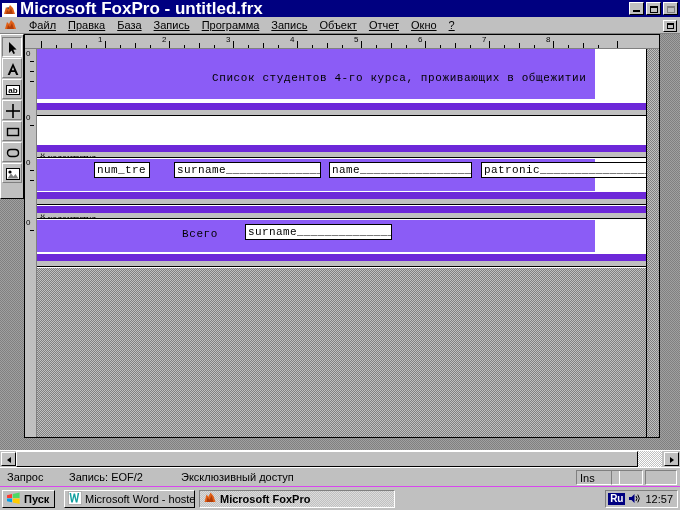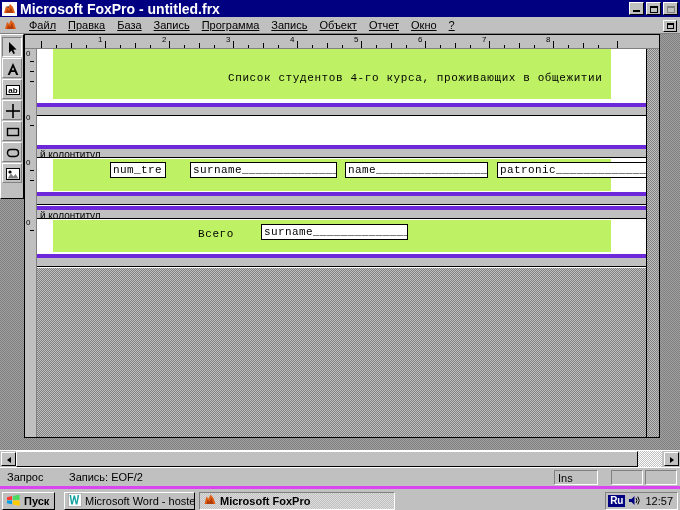--- a/index.html
+++ b/index.html
@@ -8,21 +8,21 @@
     font-family:"Liberation Sans", sans-serif;font-size:11px;
     background:#c0c0c0;
     -webkit-font-smoothing:none;
   }
   .app{position:relative;width:680px;height:510px;background:#c0c0c0;}
 
   
   .titlebar{
     position:absolute;left:0;top:0;width:680px;height:17px;
     background:#000080;color:#ffffff;display:flex;align-items:center;
-    font-weight:bold;font-size:14px;
+    font-weight:bold;font-size:17px;
   }
   .titlebar .tb-icon{width:15px;height:14px;margin:0 3px 0 2px;flex:0 0 auto;position:relative;}
   .titlebar .tb-text{flex:1 1 auto;white-space:nowrap;overflow:hidden;letter-spacing:0px;}
   .tb-btns{display:flex;gap:2px;margin-right:2px;}
   .tb-btn{
     width:15px;height:13px;background:#c0c0c0;
     border-top:1px solid #ffffff;border-left:1px solid #ffffff;
     border-right:1px solid #000000;border-bottom:1px solid #000000;
     position:relative;box-sizing:border-box;
   }
@@ -110,26 +110,26 @@
     position:absolute;left:0;top:0;width:12px;height:388px;background:#c0c0c0;
     border-right:1px solid #808080;box-sizing:border-box;
   }
   .vgutter .zero{position:absolute;left:1px;font-size:8px;line-height:8px;color:#000;}
   .vgutter .vtick{position:absolute;left:5px;width:4px;height:1px;background:#000;}
 
   .page{
     position:absolute;left:12px;top:0;width:621px;height:388px;background:#ffffff;
     overflow:hidden;
   }
-  .band-area{position:absolute;left:16px;width:558px;background:#bef264;}
+  .band-area{position:absolute;left:0;width:558px;background:#8b5cf6;}
   .band-bar{
     position:absolute;left:0;width:621px;height:13px;background:#c0c0c0;
-    border-top:4px solid #6d28d9;border-bottom:1px solid #000000;
+    border-top:7px solid #6d28d9;border-bottom:1px solid #000000;
     box-sizing:border-box;font-size:10px;color:#000;
-    padding-left:3px;line-height:11px;white-space:nowrap;overflow:hidden;
+    padding-left:3px;line-height:11px;white-space:nowrap;overflow:hidden;font-family:Liberation Serif, serif;
   }
   .band-bar.plain{color:transparent;}
   .rep-text{
     position:absolute;font-family:"Liberation Mono","DejaVu Sans Mono",monospace;
     font-size:11px;color:#000;white-space:pre;letter-spacing:0.6px;
   }
   .rep-field{
     position:absolute;box-sizing:border-box;
     border:1px solid #000000;background:#ffffff;
     font-family:"Liberation Mono","DejaVu Sans Mono",monospace;
@@ -182,21 +182,21 @@
     color:#000;line-height:14px;padding-left:3px;white-space:nowrap;
   }
   .st-sunken{
     border-top:1px solid #808080;border-left:1px solid #808080;
     border-right:1px solid #ffffff;border-bottom:1px solid #ffffff;
   }
 
   
   .taskbar{
     position:absolute;left:0;top:486px;width:680px;height:24px;background:#c0c0c0;
-    border-top:3px solid #d946ef;box-sizing:border-box;
+    border-top:1px solid #d946ef;box-sizing:border-box;
   }
   .start-btn{
     position:absolute;left:2px;top:3px;height:18px;padding:0 5px 0 3px;
     background:#c0c0c0;display:flex;align-items:center;
     border-top:1px solid #ffffff;border-left:1px solid #ffffff;
     border-right:1px solid #000000;border-bottom:1px solid #000000;
     box-sizing:border-box;font-weight:bold;font-size:11px;
   }
   .tb-task{
     position:absolute;top:3px;height:18px;background:#c0c0c0;display:flex;align-items:center;
@@ -442,21 +442,22 @@
     <div class="sb-arrow" style="right:1px;">
       <svg width="8" height="8" viewBox="0 0 8 8">
           <path d="M2 1 L2 7 L6 4 Z" fill="#000"></path>
         </svg>
     </div>
   </div>
 
   <div class="statusbar">
     <span class="st-cell" style="left:4px;width:58px;">Запрос</span>
     <span class="st-cell" style="left:66px;width:108px;">Запись: EOF/2</span>
-    <span class="st-cell st-sunken" style="left:554px;width:44px;">Ins</span>
+    <span class="st-cell" style="left:178px;width:210px;">Эксклюзивный доступ</span>
+    <span class="st-cell st-sunken" style="left:576px;width:44px;">Ins</span>
     <span class="st-cell st-sunken" style="left:611px;width:32px;"></span>
     <span class="st-cell st-sunken" style="left:645px;width:32px;"></span>
   </div>
 
   <div class="taskbar">
     <div class="start-btn">
       <span style="margin-right:3px;display:inline-block;">
         <svg width="15" height="14" viewBox="0 0 15 14">
           <path d="M1 4.2 L6 3.1 L6 7 L1 7 Z" fill="#ff3b30"></path>
           <path d="M6.8 2.9 L13.6 1.4 L13.6 7 L6.8 7 Z" fill="#4cd964"></path>

